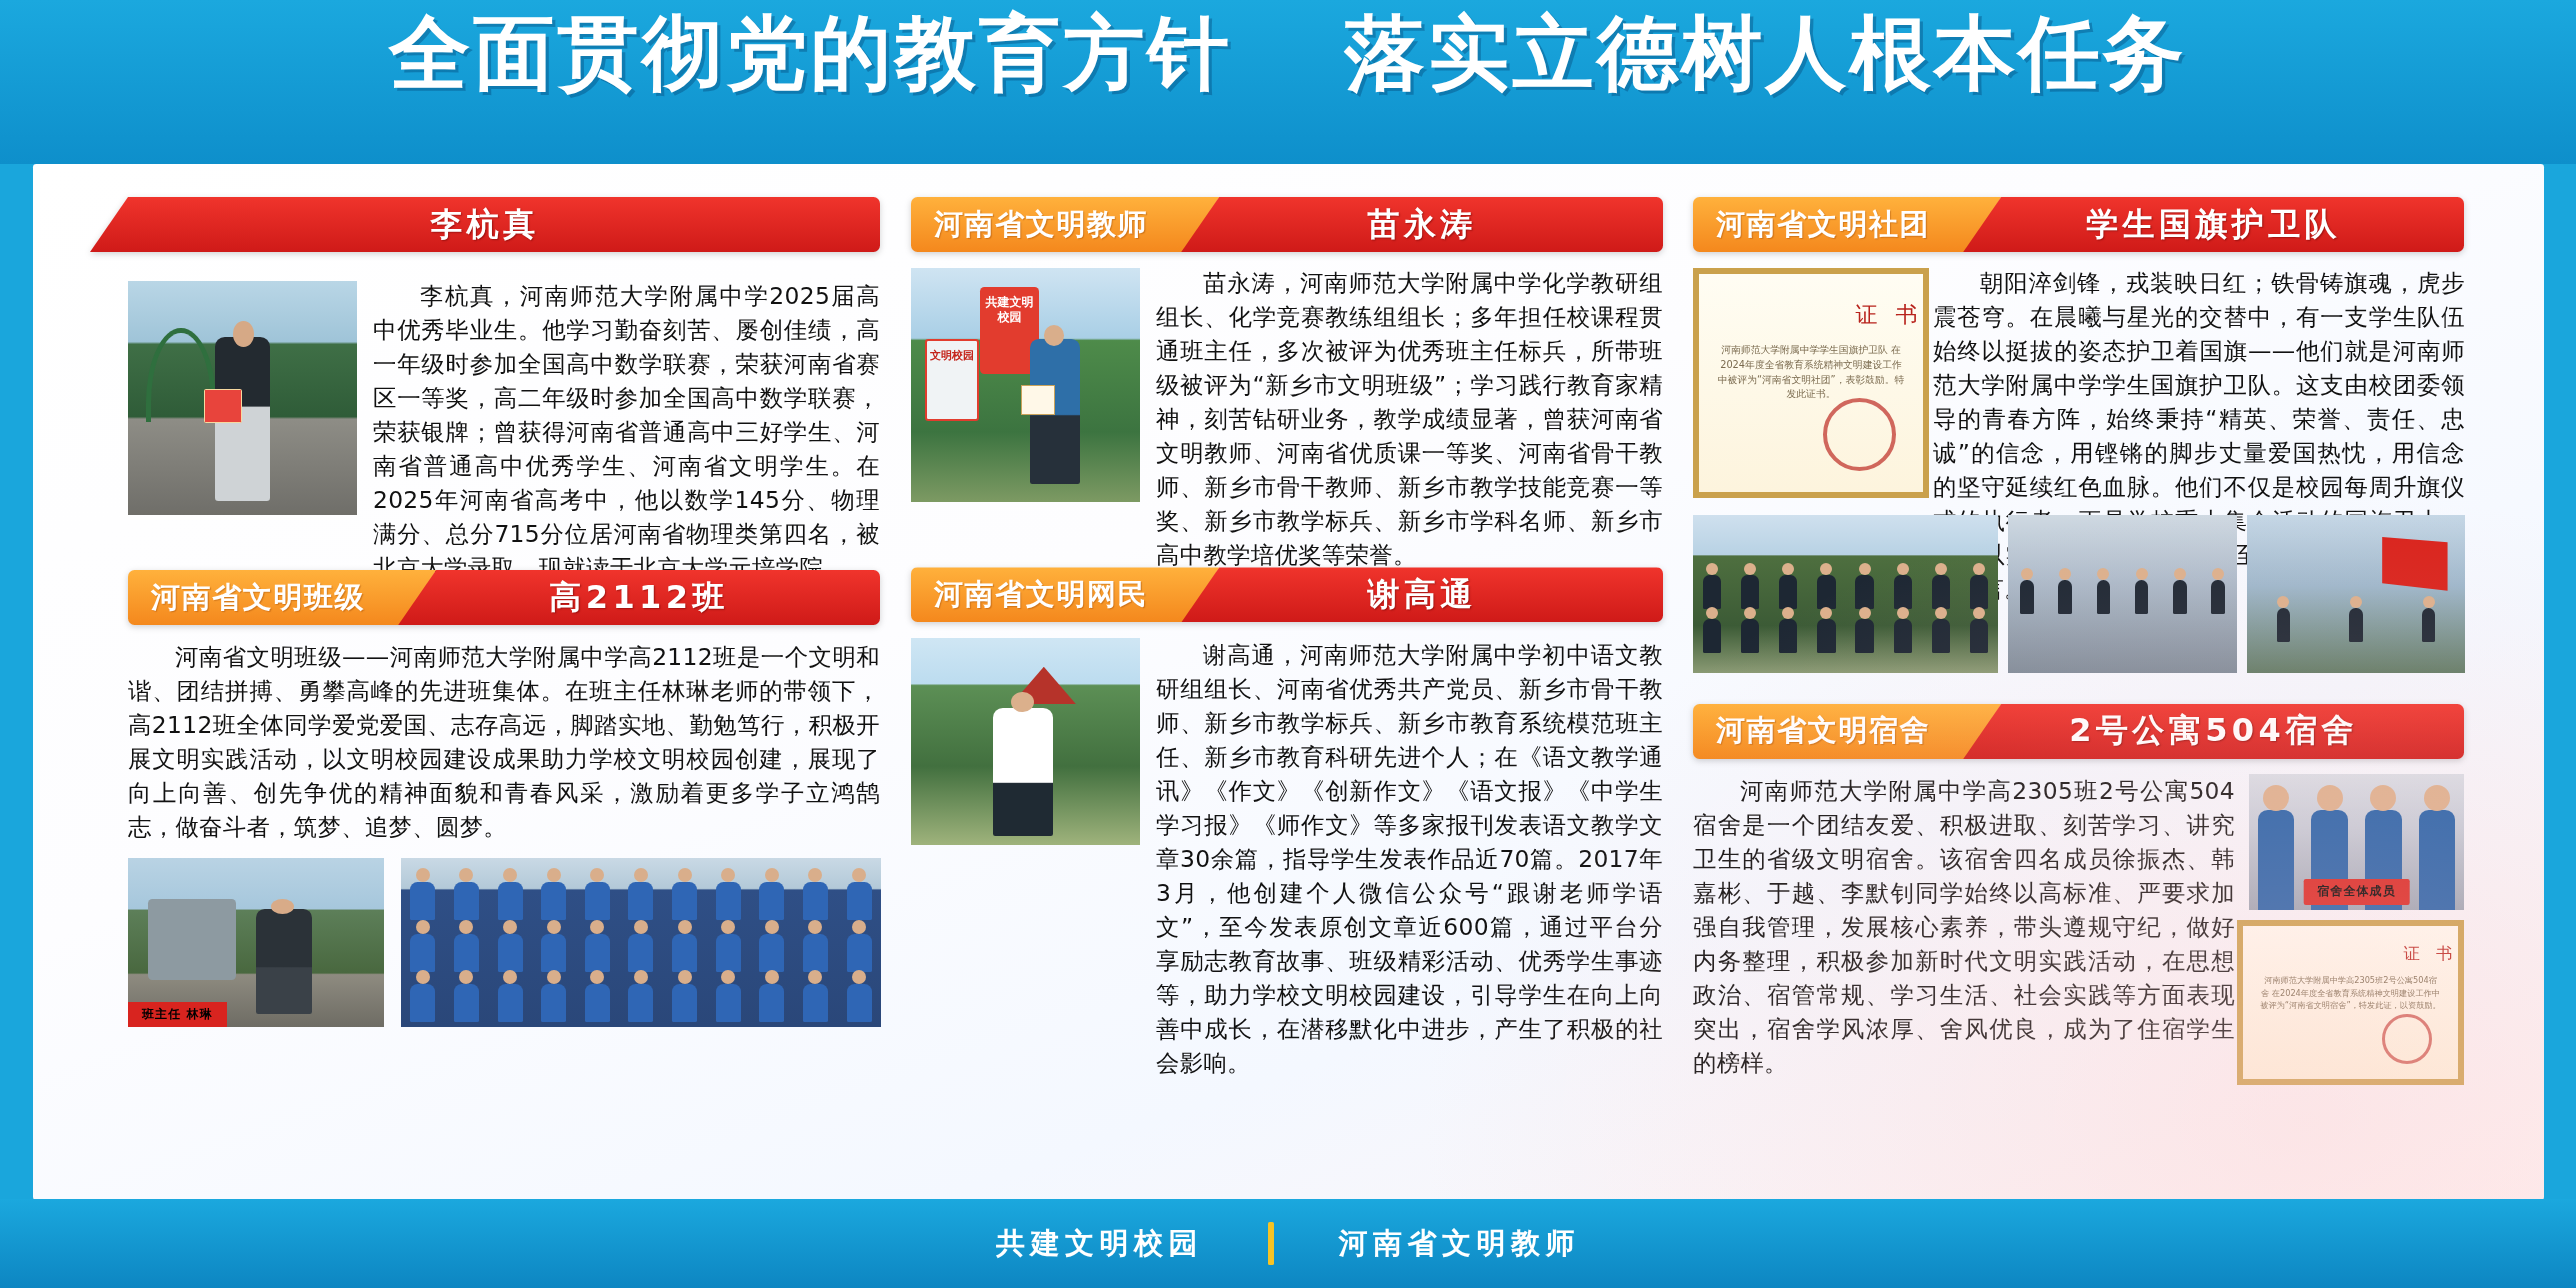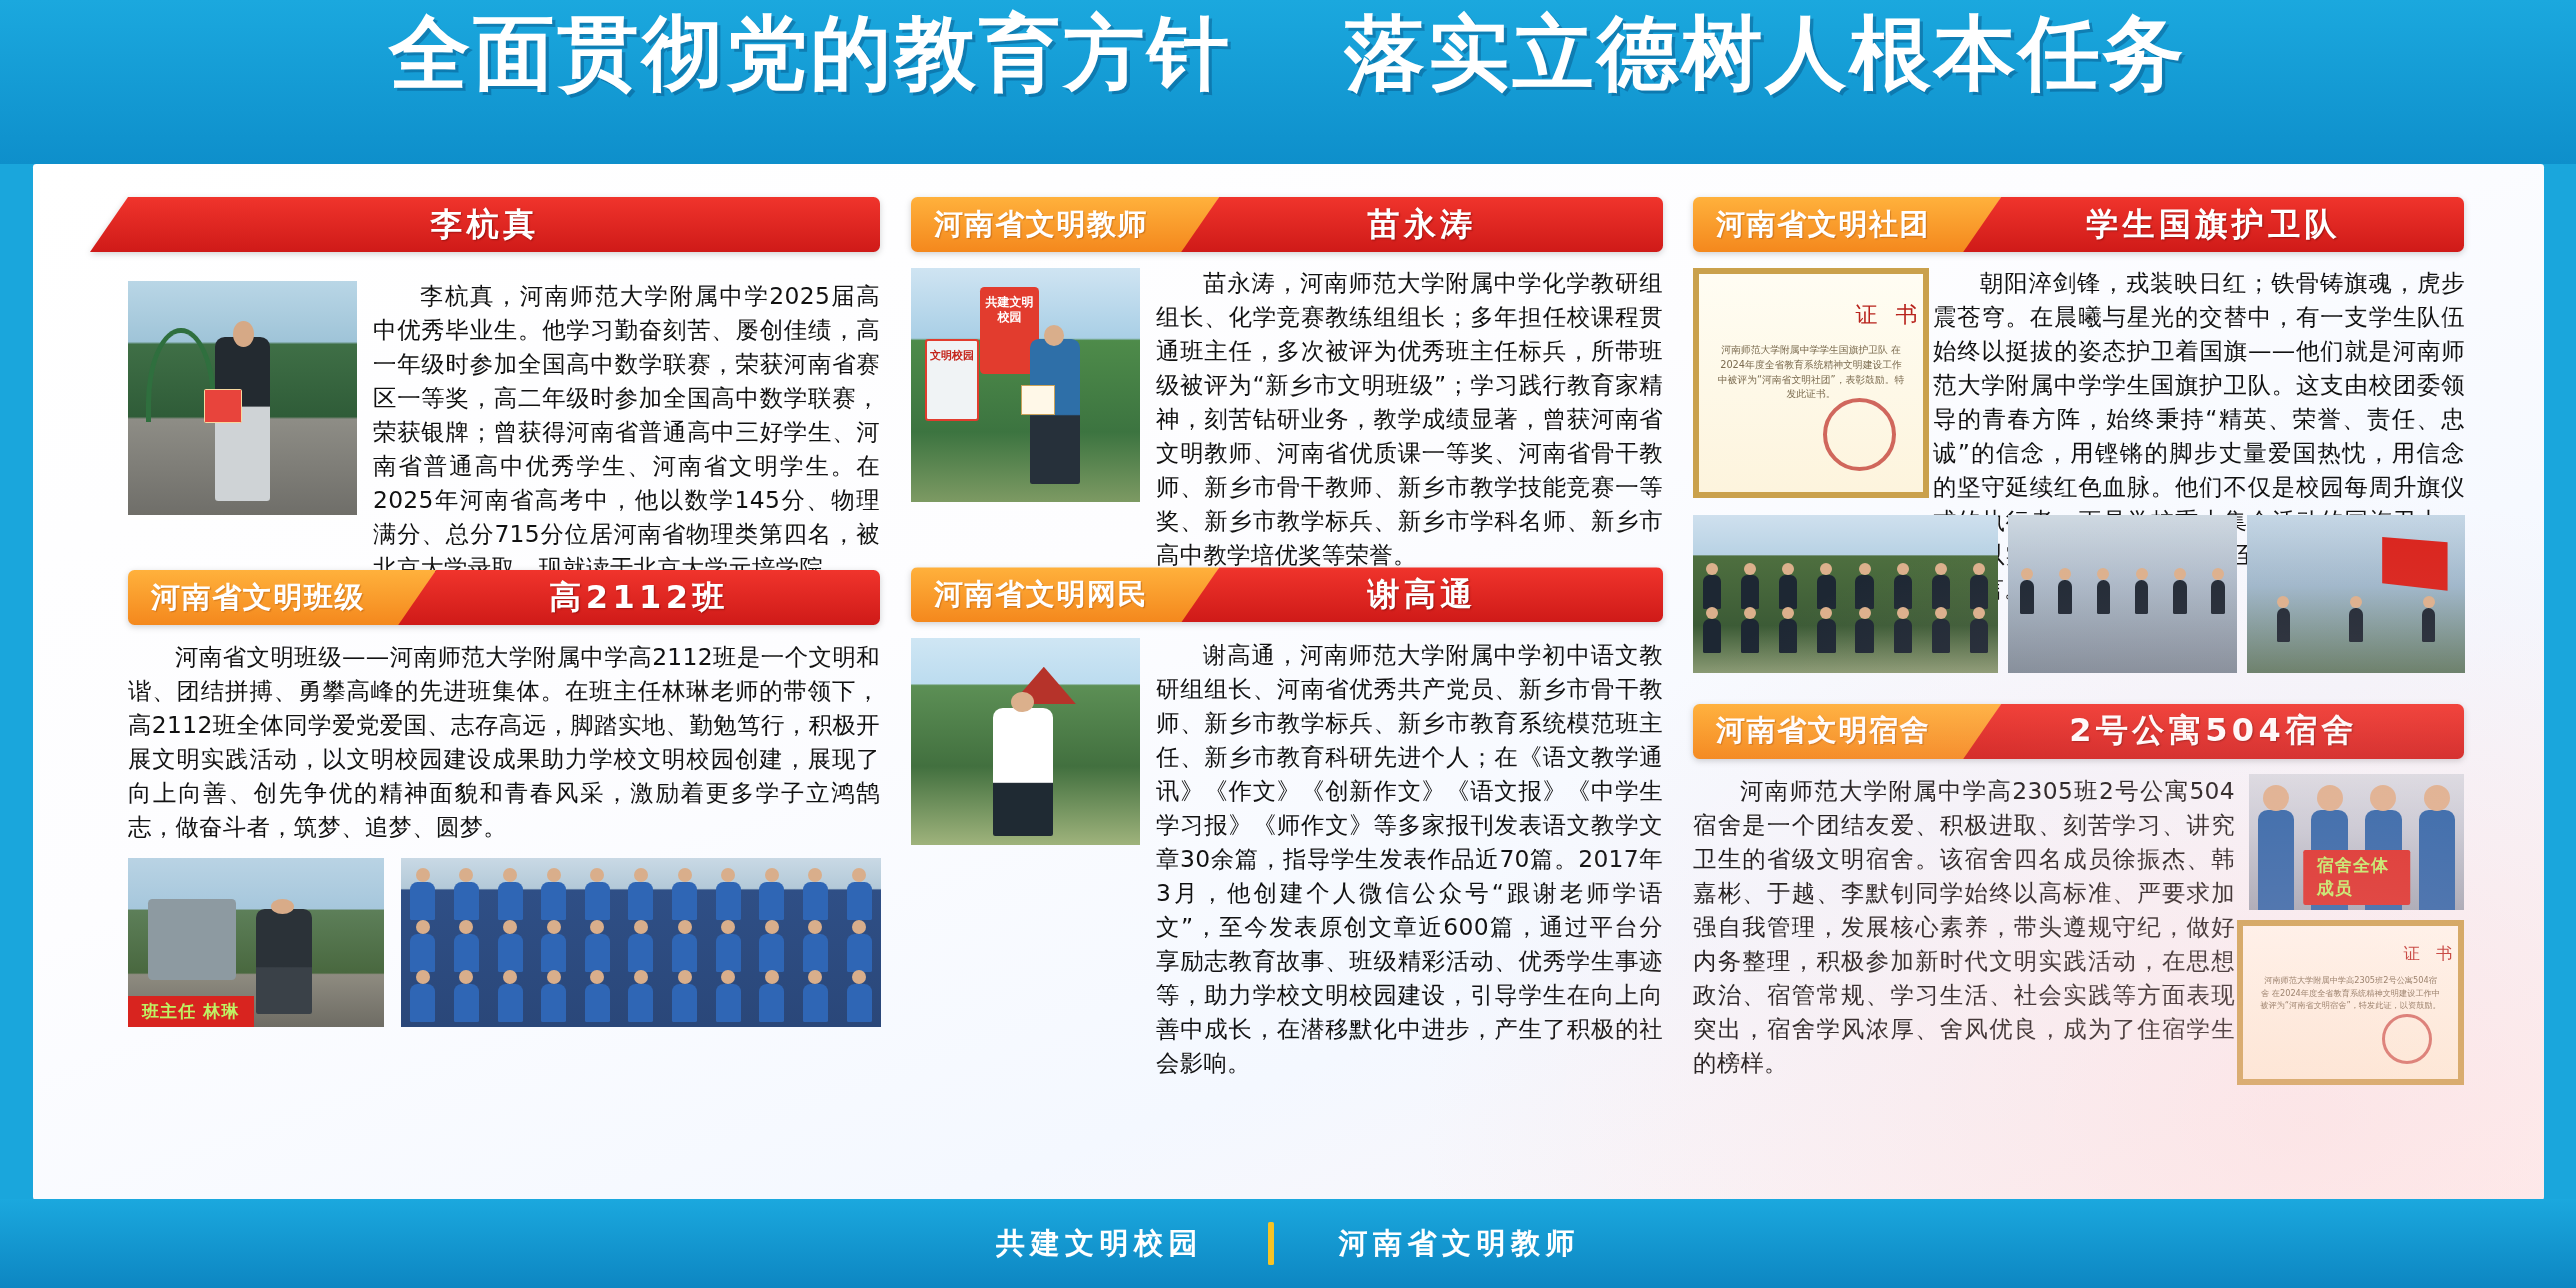--- a/index.html
+++ b/index.html
@@ -84,21 +84,21 @@
   
   .body-text{
     font-size:23.4px;line-height:34px;color:#111111;text-align:justify;
     font-family:"DejaVu Sans","Liberation Sans",sans-serif;
     letter-spacing:0.3px;
   }
   
   .photo{position:relative;overflow:hidden;background:#cfd8dc;}
   .caption-red{
     position:absolute;left:0;bottom:0;
-    background:#d8241f;color:#bef264;font-size:17px;font-weight:bold;
+    background:#d8241f;color:#000000;font-size:12px;font-weight:bold;
     padding:4.4px 14px;letter-spacing:1.1px;
     font-family:"DejaVu Sans","Liberation Sans",sans-serif;
   }
   .caption-red.center{left:50%;transform:translateX(-50%);bottom:5.5px;border-radius:2.2px;}
   
   .ph-student{
     background:
       linear-gradient(180deg,#b9d6e6 0%,#9fc4d8 26%,#3f6f46 27%,#2f5c38 58%,#8e8d86 59%,#6f6e69 100%);
   }
   .ph-student .person{

